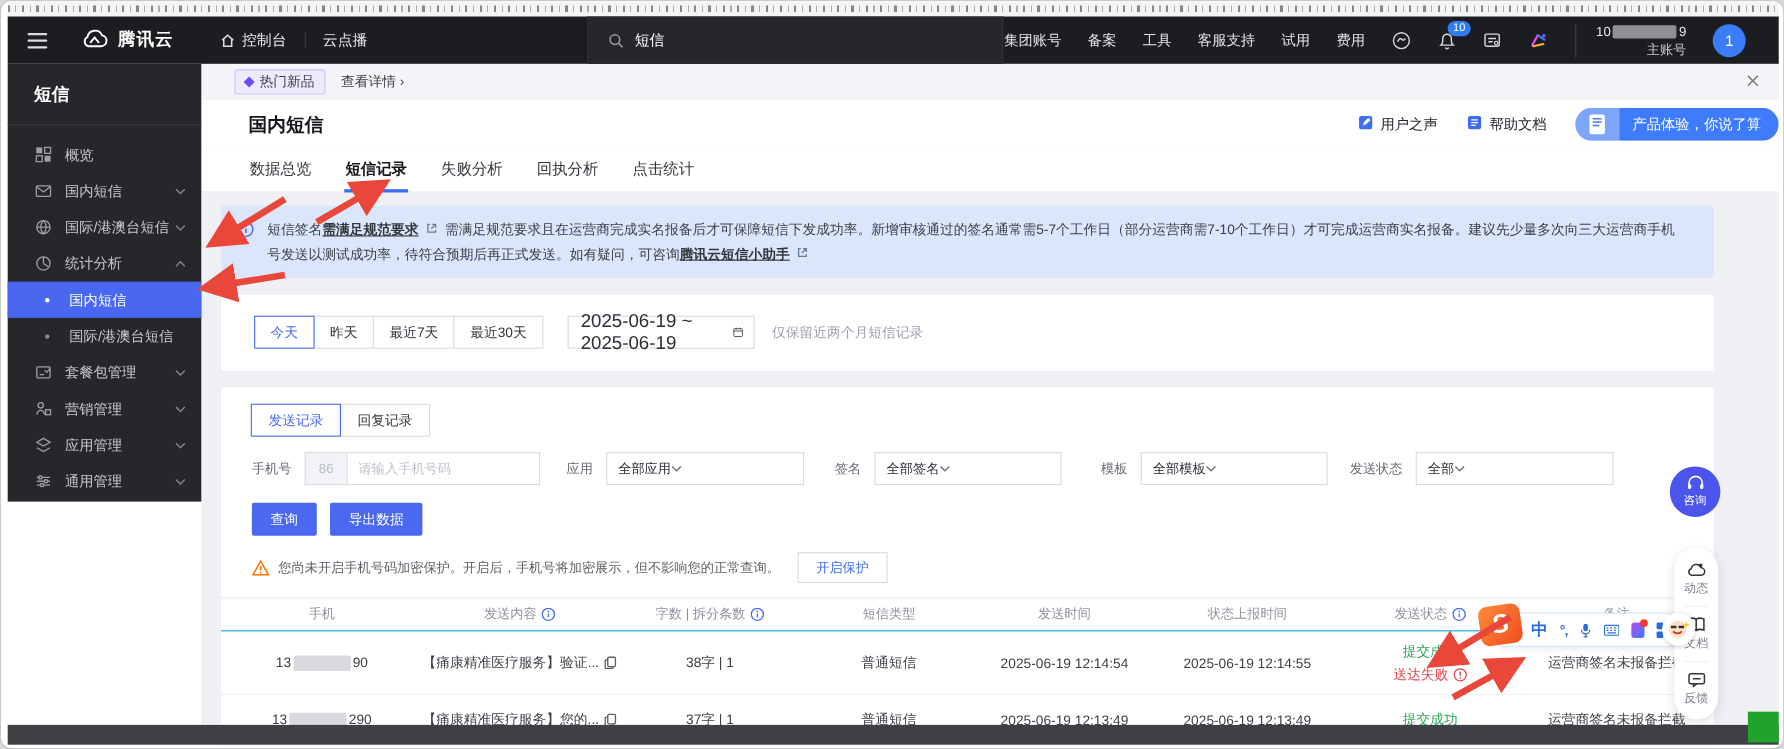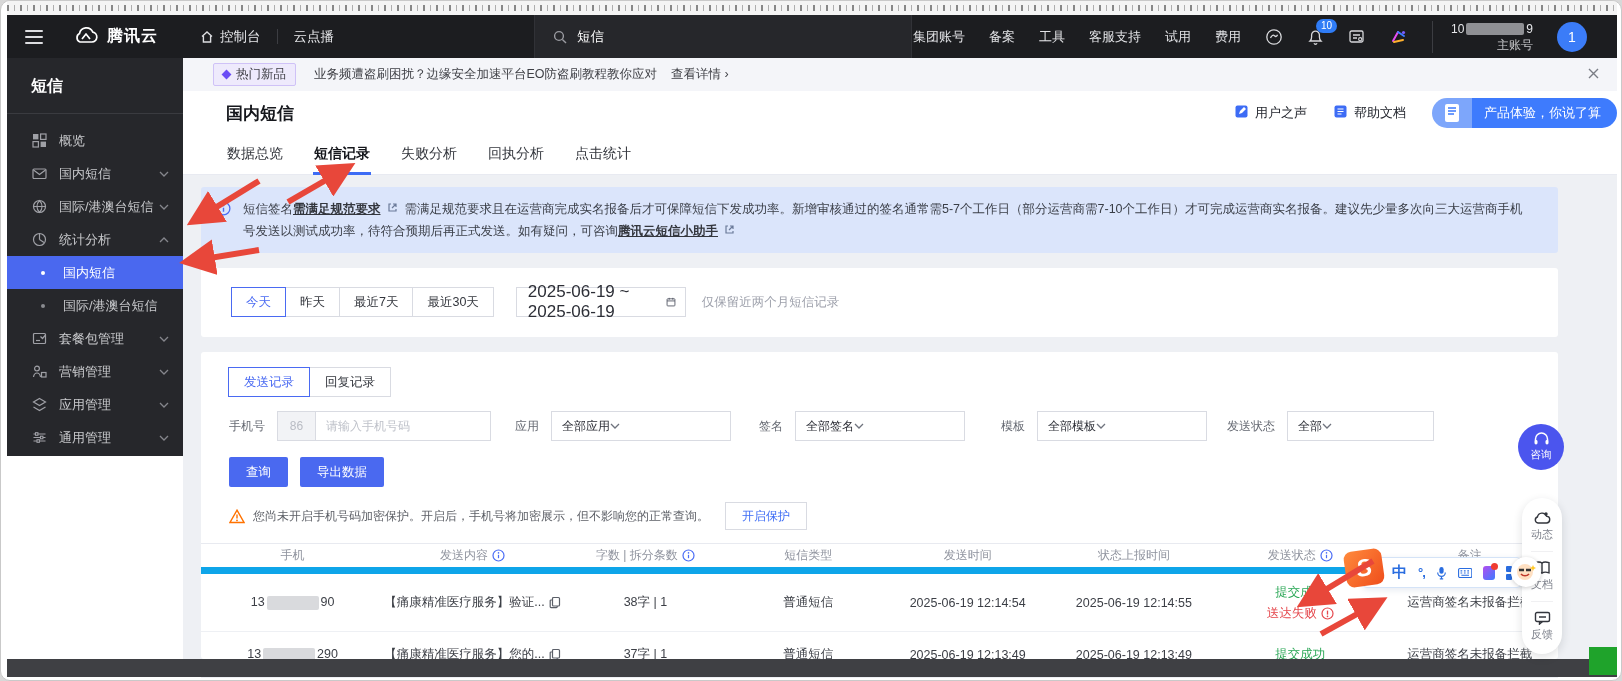--- a/index.html
+++ b/index.html
@@ -112,21 +112,21 @@
             padding:0 10px; font-size:12px; color:#2c2e36; cursor:pointer; }
   .ml24{margin-left:24px}.ml28{margin-left:28px}.ml36{margin-left:36px}.ml20{margin-left:20px}
 
   .action-row { margin:16px 0 0 28px; display:flex; gap:12px; }
   .btn-primary { height:30px; padding:0 17px; background:#4a69f0; color:#fff; font-size:12.5px; border:none;
                  border-radius:2px; cursor:pointer; }
   .privacy-row { margin:15px 0 0 28px; display:flex; align-items:center; font-size:12px; color:#5c5f66; }
   .btn-outline { margin-left:16px; height:28px; padding:0 16px; background:#fff; border:1px solid #d9dbe2;
                  color:#3d6cf5; font-size:12px; cursor:pointer; }
 
-  .thead { margin-top:13px; height:31px; border-top:1px solid #e8eaf0; border-bottom:7px solid #0ea5e9;
+  .thead { margin-top:13px; height:31px; border-top:1px solid #e8eaf0; border-bottom:1px solid #0ea5e9;
            display:flex; align-items:center; color:#8f939e; font-size:12px; }
   .trow { display:flex; align-items:center; font-size:12.5px; color:#3c3f46; border-bottom:1px solid #eef0f4; }
   .tr1 { height:58px; } .tr2 { height:46px; }
   .tc { display:flex; align-items:center; justify-content:center; text-align:center; gap:4px; }
   .c1{width:13.5%}.c2{width:13%}.c3{width:12.5%}.c4{width:11.5%}.c5{width:12%}.c6{width:12.5%}.c7{width:12%}.c8{width:13%}
   .phone-blur { display:inline-block; width:52px; height:14px; background:#d9dadd; border-radius:2px; vertical-align:middle; margin:0 2px; }
   .status-ok { color:#2aa756; }
   .status-fail { color:#e5484d; display:flex; align-items:center; gap:4px; justify-content:center; }
   .status-stack { display:flex; flex-direction:column; gap:4px; align-items:center; }
 
@@ -355,21 +355,20 @@
     </div>
   </div>
 
   <div class="main-bg"></div>
 
   <div class="notice-bar">
     <span class="nb-badge">
       <span class="nb-diamond"></span>
       <span>热门新品</span>
     </span>
-    <span class="nb-msg">业务频遭盗刷困扰？边缘安全加速平台EO防盗刷教程教你应对</span>
     <span class="nb-link">查看详情 ›</span>
     <span class="nb-close">
       <svg width="11" height="11" viewBox="0 0 11 11">
           <path d="M1 1l9 9M10 1l-9 9" stroke="#7a7d85" stroke-width="1.4"></path>
         </svg>
     </span>
   </div>
 
   <div class="page-header">
     <div class="ph-title">国内短信</div>
@@ -468,21 +467,21 @@
           </svg>
       </span>
       <span class="f-label ml36">模板</span>
       <span class="select" style="width:170px">
         <span>全部模板</span>
         <svg width="10" height="6" viewBox="0 0 10 6">
             <path d="M1 1l4 4 4-4" stroke="#6f737d" fill="none" stroke-width="1.3"></path>
           </svg>
       </span>
       <span class="f-label ml20">发送状态</span>
-      <span class="select" style="width:147px">
+      <span class="select" style="width:180px">
         <span>全部</span>
         <svg width="10" height="6" viewBox="0 0 10 6">
             <path d="M1 1l4 4 4-4" stroke="#6f737d" fill="none" stroke-width="1.3"></path>
           </svg>
       </span>
     </div>
 
     <div class="action-row">
       <button class="btn-primary">查询</button>
       <button class="btn-primary">导出数据</button>

